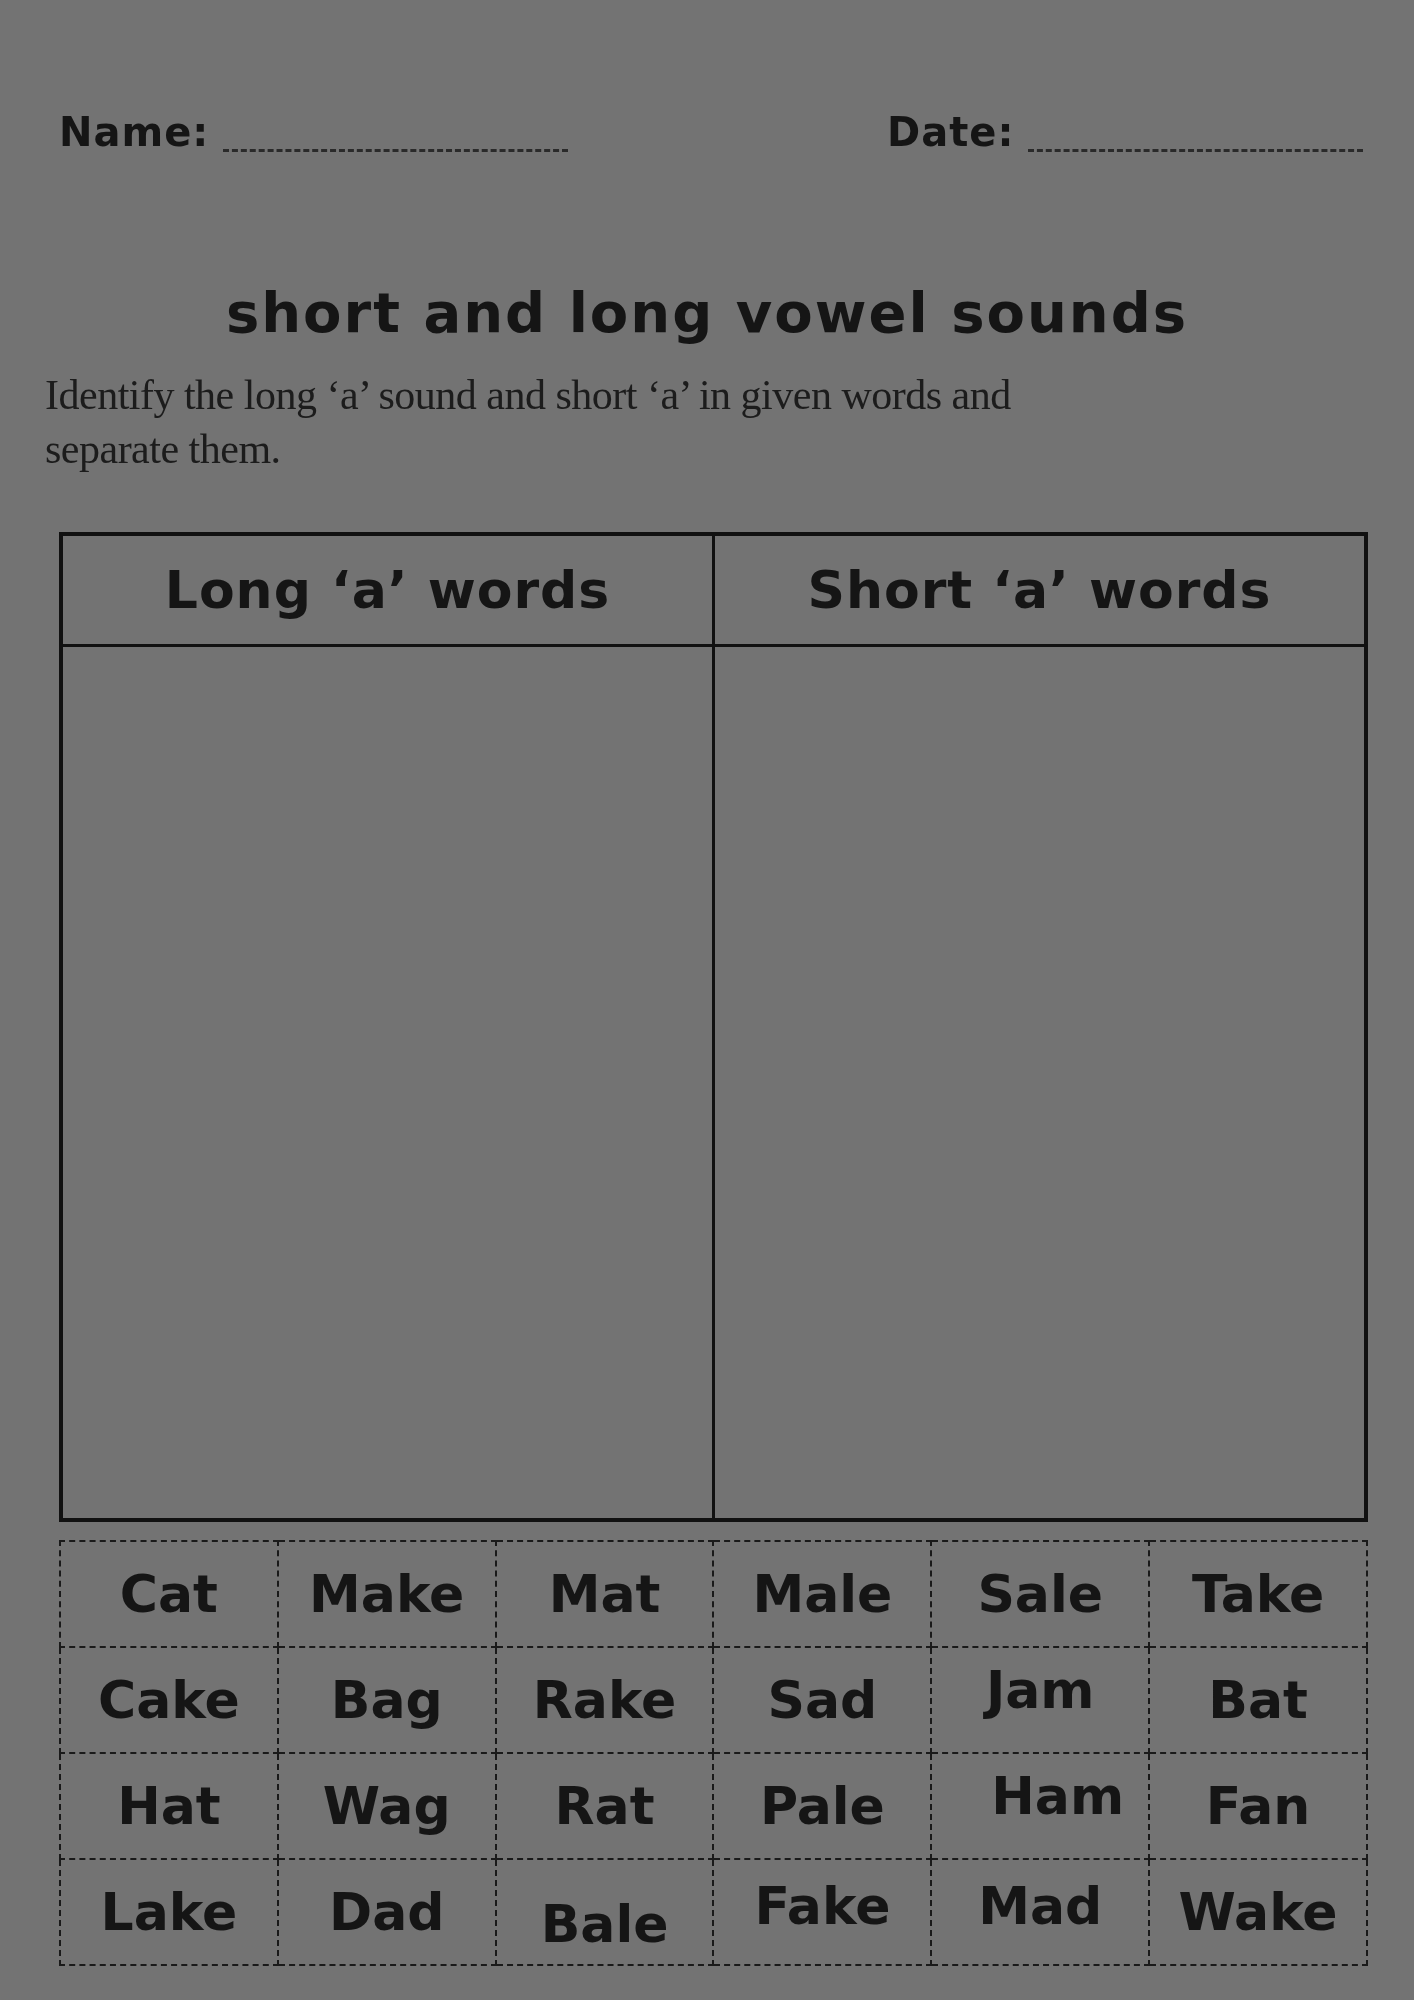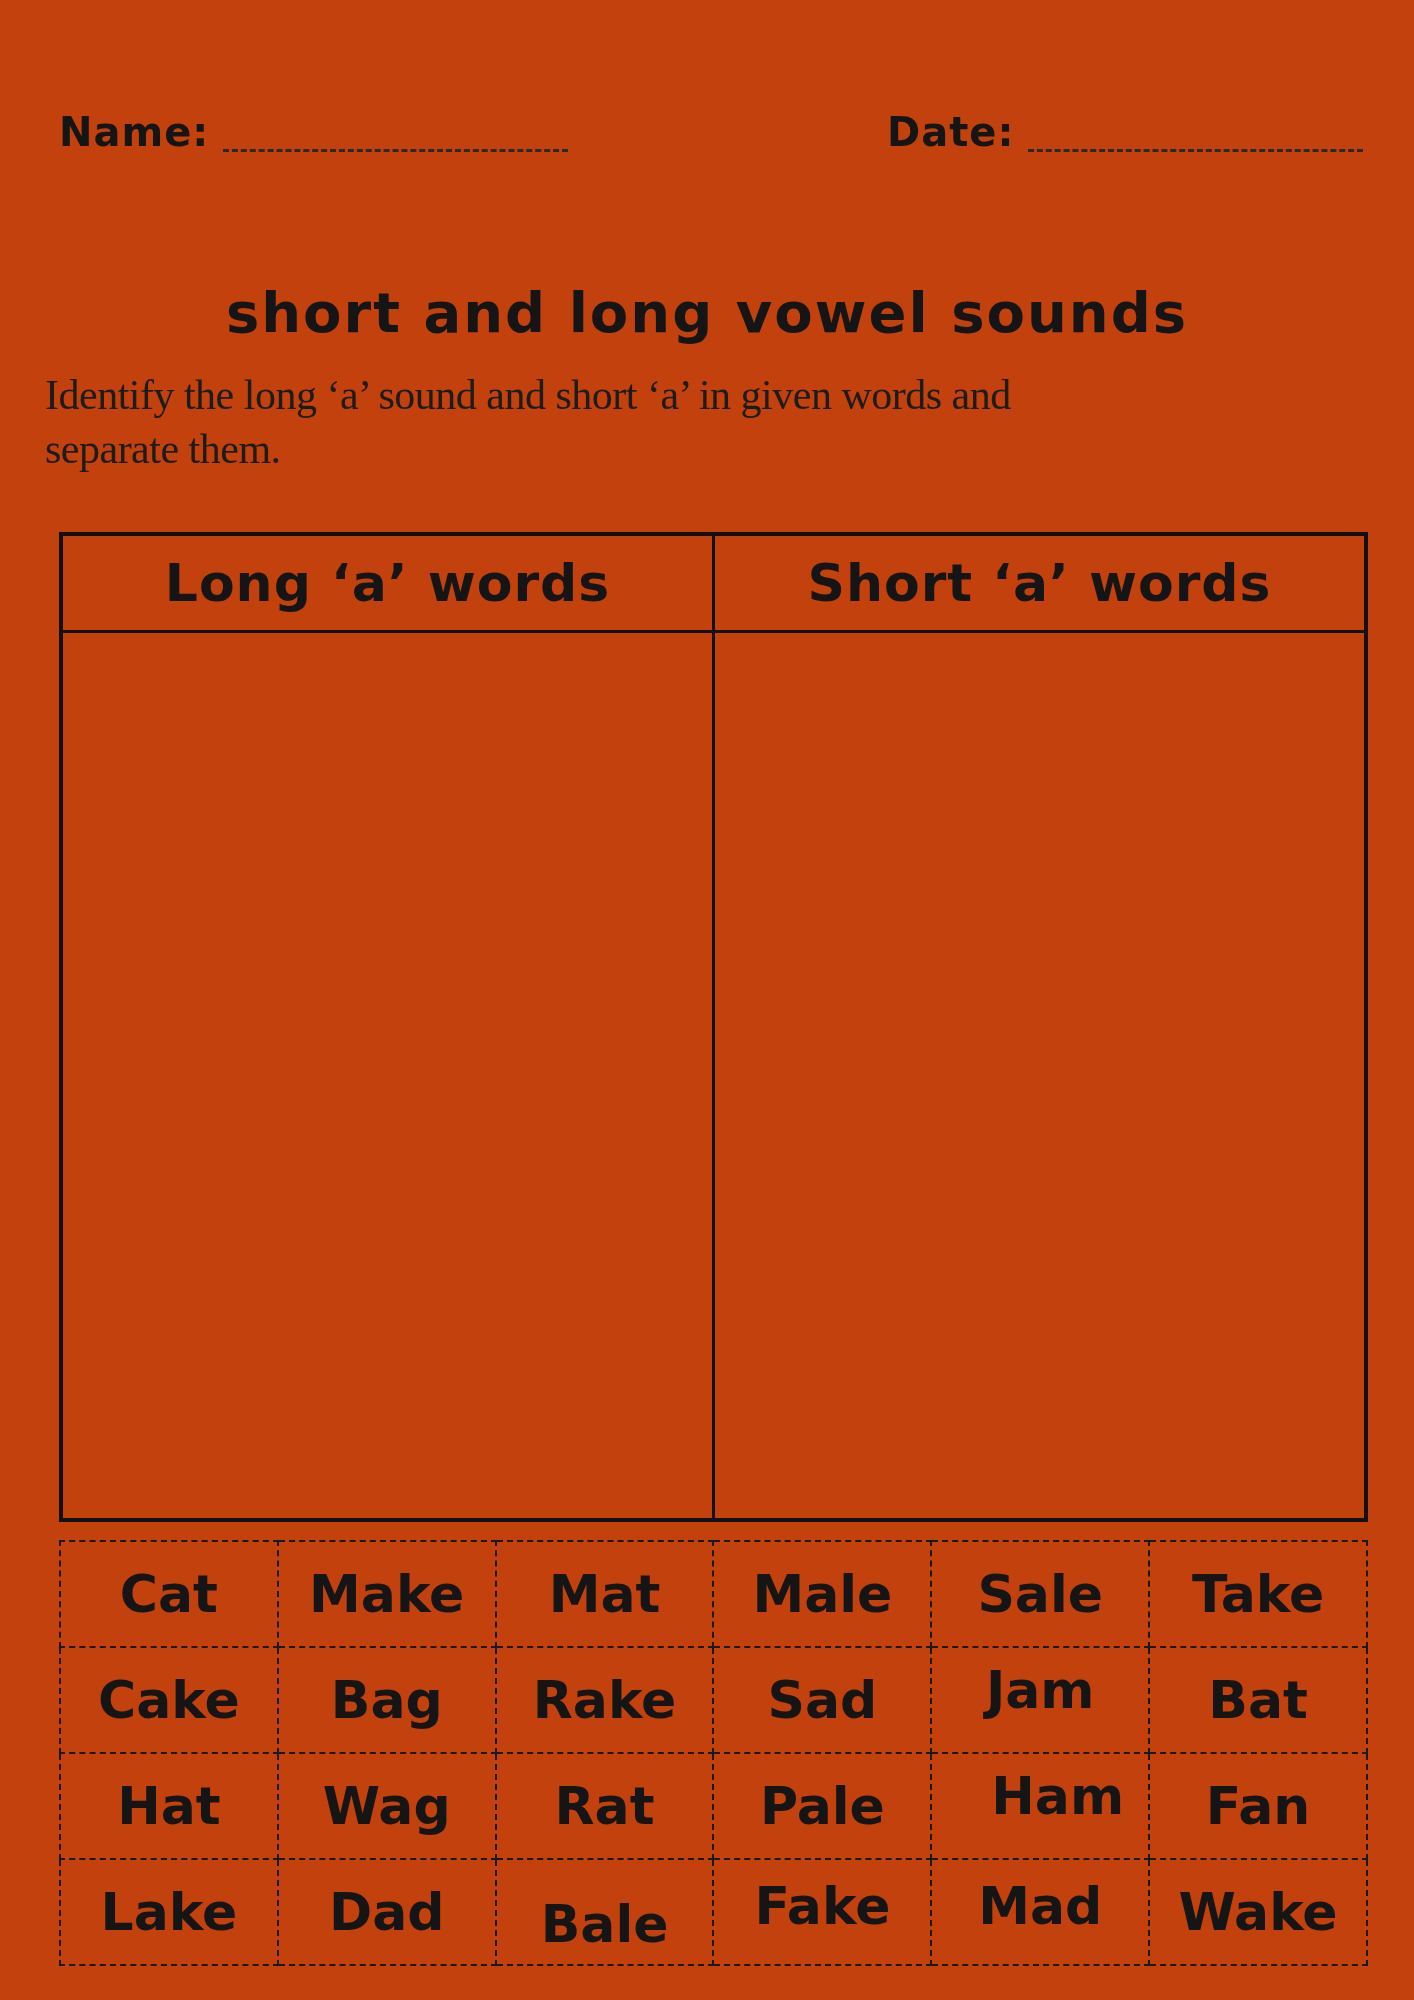--- a/index.html
+++ b/index.html
@@ -1,19 +1,19 @@
 <!DOCTYPE html>
 <html><head>
 <meta charset="utf-8">
 <style>
   html,body { margin:0; padding:0; background:#ffffff; }
   .page {
     position:relative;
     width:1414px; height:2000px;
-    background:#c2410c;
+    background:#737373;
     color:#151515;
     font-family:"DejaVu Sans", sans-serif;
     overflow:hidden;
   }
 
   
   .field-group {
     position:absolute; top:108px;
     display:flex; align-items:flex-end; gap:14px;
   }
@@ -46,21 +46,21 @@
 
   
   .sort-table {
     position:absolute; left:59px; top:532px;
     width:1309px; height:990px;
     border:4px solid #111;
     box-sizing:border-box;
     display:flex; flex-direction:column;
   }
   .sort-header {
-    display:flex; height:97px; flex:0 0 auto;
+    display:flex; height:111px; flex:0 0 auto;
     border-bottom:3px solid #111; box-sizing:border-box;
   }
   .sort-header .col {
     flex:1 1 0; display:flex; align-items:center; justify-content:center;
     font-size:52px; font-weight:600; letter-spacing:1px;
   }
   .sort-header .col + .col { border-left:3px solid #111; }
   .sort-body { display:flex; flex:1 1 auto; }
   .sort-body .cell { flex:1 1 0; }
   .sort-body .cell + .cell { border-left:3px solid #111; }

